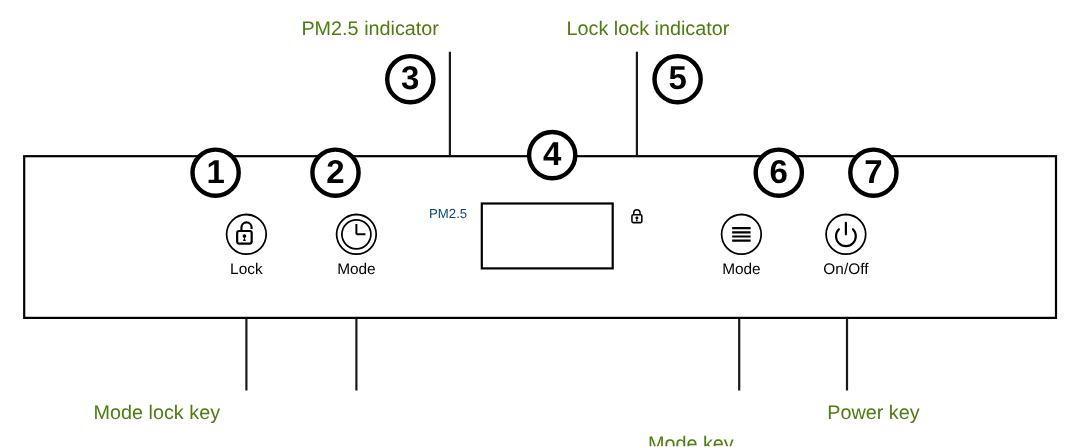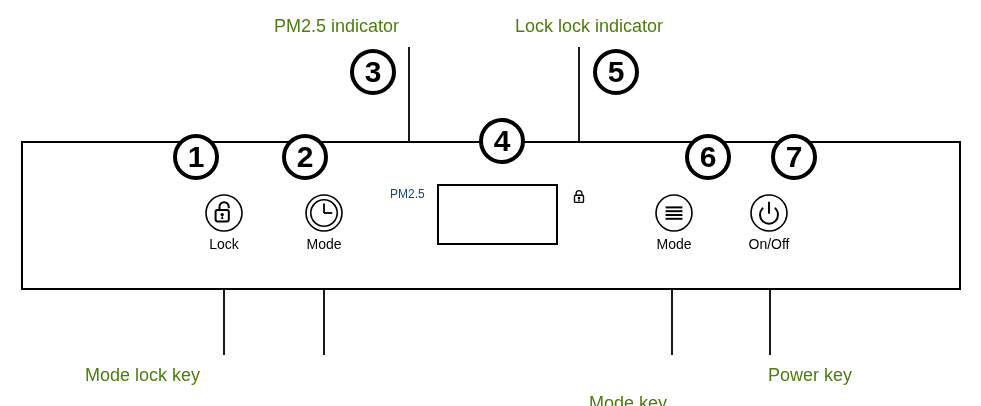--- a/index.html
+++ b/index.html
@@ -210,15 +210,15 @@
 
   <div class="leader" style="left:671px; top:290px; height:65px;"></div>
 
   <div class="leader" style="left:769px; top:290px; height:65px;"></div>
 
   <div class="callout-label" style="left:85px; top:366px;">Mode lock key</div>
 
 
   <div class="callout-label" style="left:589px; top:366px;margin-top:28px;">Mode key</div>
 
-  <div class="callout-label" style="left:768px; top:366px;">Power key</div>
+  <div class="callout-label" style="left:752px; top:366px;">Power key</div>
 
 </div>
 
 </body></html>

